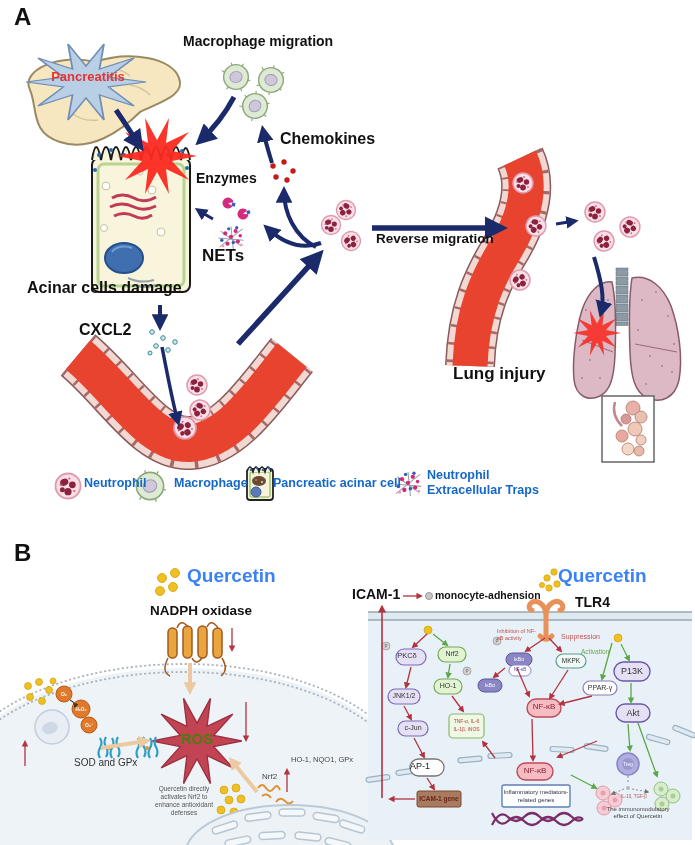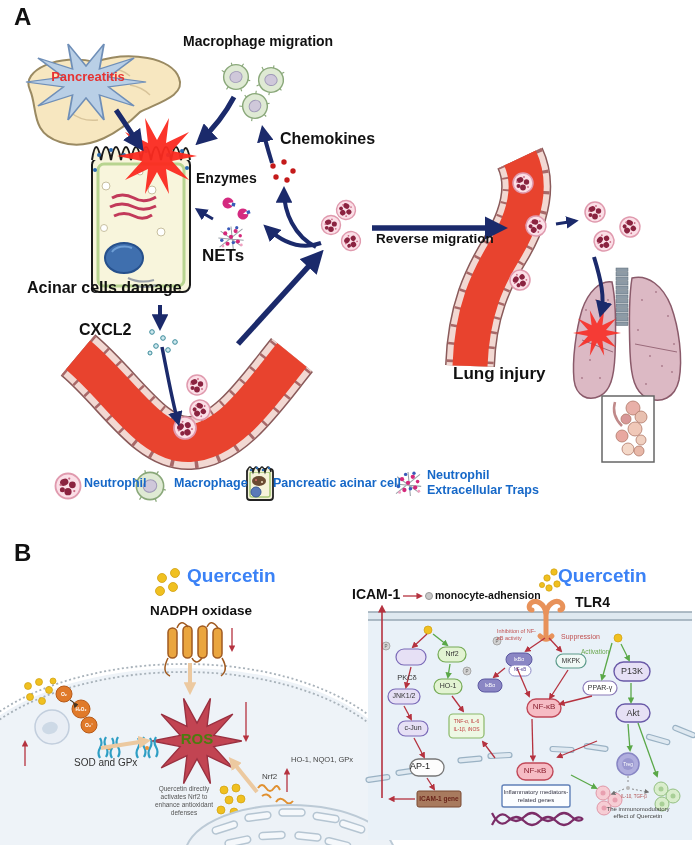--- a/index.html
+++ b/index.html
@@ -533,21 +533,21 @@
 <div class="lb n c wrap" style="left:152px;top:785px;width:64px;font-size:6.5px;color:#555;line-height:1.25;">Quercetin directly activates Nrf2 to enhance antioxidant defenses</div>
 
 <div class="lb" style="left:352px;top:587px;font-size:14px;">ICAM-1</div>
 <div class="lb" style="left:435px;top:590px;font-size:10.5px;">monocyte-adhension</div>
 <div class="lb gold" style="left:558px;top:566px;font-size:19px;">Quercetin</div>
 <div class="lb" style="left:575px;top:595px;font-size:14px;">TLR4</div>
 <div class="lb n wrap red" style="left:497px;top:628px;width:42px;font-size:5.5px;line-height:1.25;">Inhibition of NF-κB activity</div>
 <div class="lb n red" style="left:561px;top:633px;font-size:7px;">Suppression</div>
 <div class="lb n green" style="left:581px;top:648px;font-size:6.5px;">Activation</div>
 
-<div class="lb n c" style="left:396px;top:652px;width:22px;font-size:7.5px;color:#333;margin-top:22px;">PKCδ</div>
+<div class="lb n c" style="left:396px;top:652px;width:22px;font-size:7.5px;color:#333;">PKCδ</div>
 <div class="lb n c" style="left:438px;top:650px;width:28px;font-size:7px;color:#333;">Nrf2</div>
 <div class="lb n c" style="left:388px;top:692px;width:32px;font-size:7px;color:#333;">JNK1/2</div>
 <div class="lb n c" style="left:434px;top:682px;width:28px;font-size:7px;color:#333;">HO-1</div>
 <div class="lb n c" style="left:398px;top:724px;width:30px;font-size:7px;color:#333;">c-Jun</div>
 <div class="lb n c" style="left:449px;top:718px;width:35px;font-size:5px;color:#c04040;line-height:1.5;">
   <div>TNF-α,  IL-6</div>
   <div>IL-1β,  iNOS</div>
 </div>
 <div class="lb n c" style="left:410px;top:762px;width:17px;font-size:9px;color:#222;">AP-1</div>
 <div class="lb c" style="left:417px;top:795px;width:44px;font-size:6.5px;color:#6a241a;">ICAM-1 gene</div>

